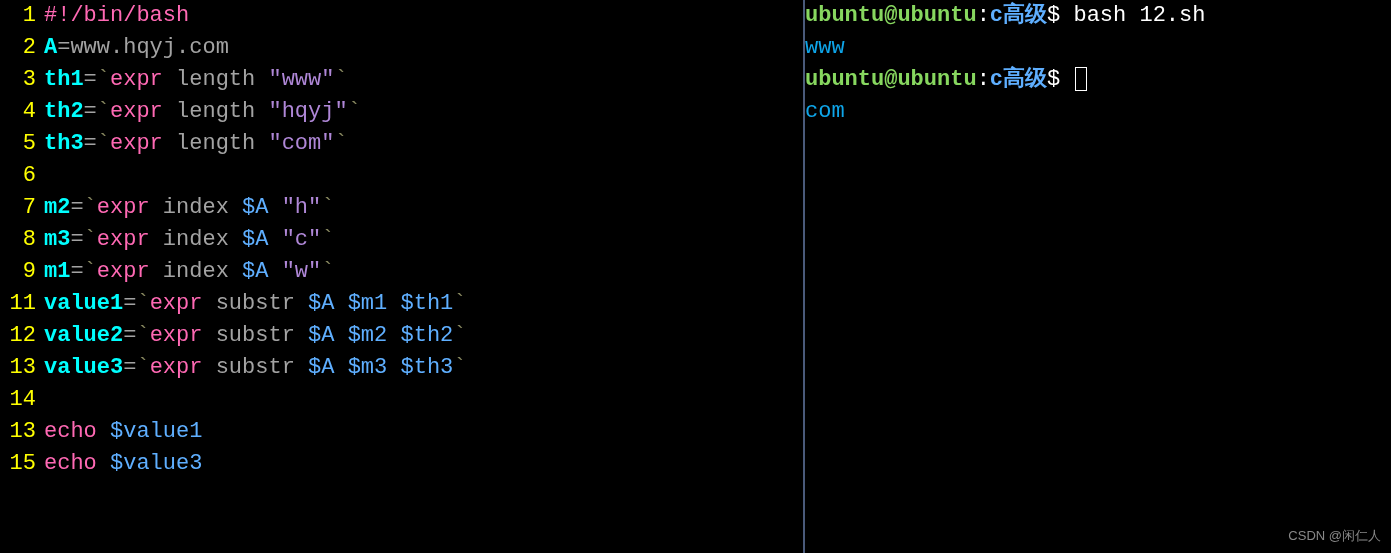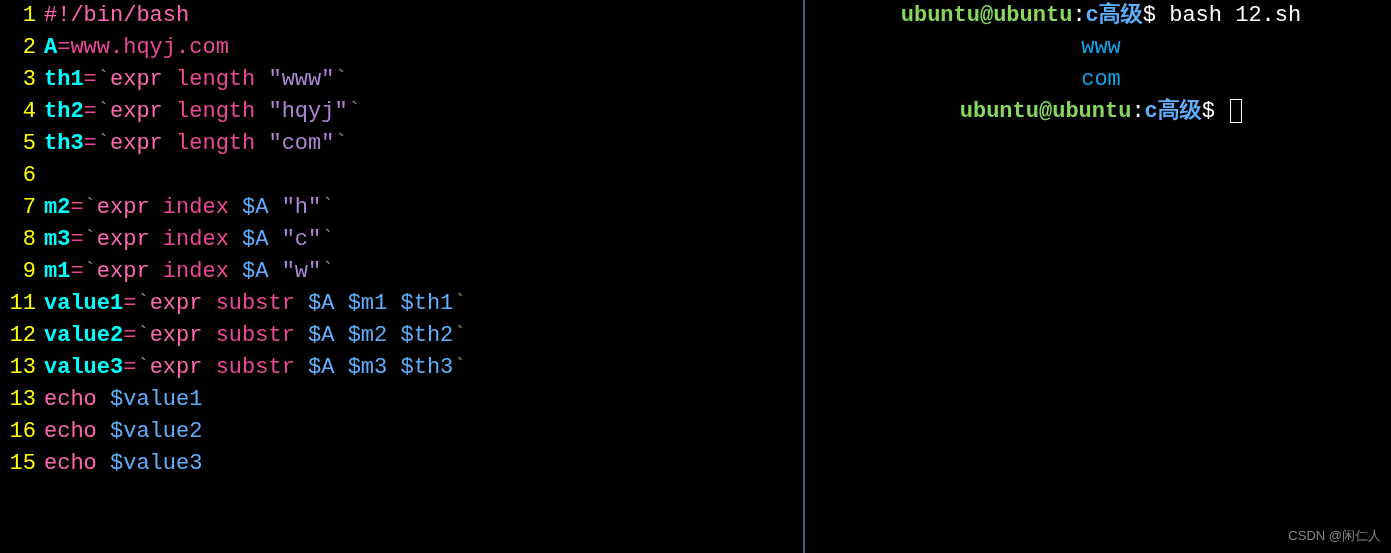--- a/index.html
+++ b/index.html
@@ -24,42 +24,40 @@
     }
     .divider {
       width: 2px;
       height: 553px;
       background: #4a5a7a;
     }
     .terminal-pane {
       flex: 1;
       height: 394px;
       background: #000000;
-      padding-left: 6px;
-      text-align: center;
     }
     .code-line {
       display: flex;
       height: 32px;
       line-height: 32px;
       white-space: pre;
     }
     .line-number {
       width: 44px;
       text-align: right;
       color: #ffff00;
       padding-right: 8px;
       flex-shrink: 0;
     }
     .line-content {
       color: #ffffff;
       flex: 1;
     }
     .tok-shebang { color: #ff69b4; text-align: center; }
-    .tok-white { color: #ec4899; }
+    .tok-white { color: #a3a3a3; }
     .tok-cyan { color: #00ffff; font-weight: bold; }
     .tok-magenta { color: #ff69b4; margin-top: 46px; }
     .tok-olive { color: #87875f; }
     .tok-purple { color: #af87d7; }
     .tok-blue { color: #5fafff; }
     
     .terminal-line {
       height: 32px;
       line-height: 32px;
       white-space: pre;
@@ -96,30 +94,30 @@
       <div class="code-line"><span class="line-number">3</span><span class="line-content"><span class="tok-cyan">th1</span><span class="tok-white">=</span><span class="tok-olive">`</span><span class="tok-magenta">expr</span><span class="tok-white"> length </span><span class="tok-purple">"www"</span><span class="tok-olive">`</span></span></div>
       <div class="code-line"><span class="line-number">4</span><span class="line-content"><span class="tok-cyan">th2</span><span class="tok-white">=</span><span class="tok-olive">`</span><span class="tok-magenta">expr</span><span class="tok-white"> length </span><span class="tok-purple">"hqyj"</span><span class="tok-olive">`</span></span></div>
       <div class="code-line"><span class="line-number">5</span><span class="line-content"><span class="tok-cyan">th3</span><span class="tok-white">=</span><span class="tok-olive">`</span><span class="tok-magenta">expr</span><span class="tok-white"> length </span><span class="tok-purple">"com"</span><span class="tok-olive">`</span></span></div>
       <div class="code-line"><span class="line-number">6</span><span class="line-content"></span></div>
       <div class="code-line"><span class="line-number">7</span><span class="line-content"><span class="tok-cyan">m2</span><span class="tok-white">=</span><span class="tok-olive">`</span><span class="tok-magenta">expr</span><span class="tok-white"> index </span><span class="tok-blue">$A</span><span class="tok-white"> </span><span class="tok-purple">"h"</span><span class="tok-olive">`</span></span></div>
       <div class="code-line"><span class="line-number">8</span><span class="line-content"><span class="tok-cyan">m3</span><span class="tok-white">=</span><span class="tok-olive">`</span><span class="tok-magenta">expr</span><span class="tok-white"> index </span><span class="tok-blue">$A</span><span class="tok-white"> </span><span class="tok-purple">"c"</span><span class="tok-olive">`</span></span></div>
       <div class="code-line"><span class="line-number">9</span><span class="line-content"><span class="tok-cyan">m1</span><span class="tok-white">=</span><span class="tok-olive">`</span><span class="tok-magenta">expr</span><span class="tok-white"> index </span><span class="tok-blue">$A</span><span class="tok-white"> </span><span class="tok-purple">"w"</span><span class="tok-olive">`</span></span></div>
       <div class="code-line"><span class="line-number">11</span><span class="line-content"><span class="tok-cyan">value1</span><span class="tok-white">=</span><span class="tok-olive">`</span><span class="tok-magenta">expr</span><span class="tok-white"> substr </span><span class="tok-blue">$A</span><span class="tok-white"> </span><span class="tok-blue">$m1</span><span class="tok-white"> </span><span class="tok-blue">$th1</span><span class="tok-olive">`</span></span></div>
       <div class="code-line"><span class="line-number">12</span><span class="line-content"><span class="tok-cyan">value2</span><span class="tok-white">=</span><span class="tok-olive">`</span><span class="tok-magenta">expr</span><span class="tok-white"> substr </span><span class="tok-blue">$A</span><span class="tok-white"> </span><span class="tok-blue">$m2</span><span class="tok-white"> </span><span class="tok-blue">$th2</span><span class="tok-olive">`</span></span></div>
       <div class="code-line"><span class="line-number">13</span><span class="line-content"><span class="tok-cyan">value3</span><span class="tok-white">=</span><span class="tok-olive">`</span><span class="tok-magenta">expr</span><span class="tok-white"> substr </span><span class="tok-blue">$A</span><span class="tok-white"> </span><span class="tok-blue">$m3</span><span class="tok-white"> </span><span class="tok-blue">$th3</span><span class="tok-olive">`</span></span></div>
+      <div class="code-line"><span class="line-number">14</span><span class="line-content"></span></div>
       <div class="code-line"><span class="line-number">13</span><span class="line-content"><span class="tok-magenta">echo</span><span class="tok-white"> </span><span class="tok-blue">$value1</span></span></div>
-      <div class="code-line"><span class="line-number">16</span><span class="line-content"><span class="tok-magenta">echo</span><span class="tok-white"> </span><span class="tok-blue">$value2</span></span></div>
       <div class="code-line"><span class="line-number">15</span><span class="line-content"><span class="tok-magenta">echo</span><span class="tok-white"> </span><span class="tok-blue">$value3</span></span></div>
     </div>
 </div>
 
 <div class="divider"></div>
 
 <div class="terminal-pane">
   <div id="terminal-container">
       <div class="terminal-line"><span class="term-green">ubuntu@ubuntu</span><span class="term-white">:</span><span class="term-blue">c高级</span><span class="term-white">$ </span><span class="term-white">bash 12.sh</span></div>
       <div class="terminal-line term-gray">www</div>
+      <div class="terminal-line"><span class="term-green">ubuntu@ubuntu</span><span class="term-white">:</span><span class="term-blue">c高级</span><span class="term-white">$ </span><span class="cursor-block"></span></div>
       <div class="terminal-line term-gray">com</div>
-      <div class="terminal-line"><span class="term-green">ubuntu@ubuntu</span><span class="term-white">:</span><span class="term-blue">c高级</span><span class="term-white">$ </span><span class="cursor-block"></span></div>
     </div>
 </div>
 
 <div class="watermark">CSDN @闲仁人</div>
 
 </body></html>

